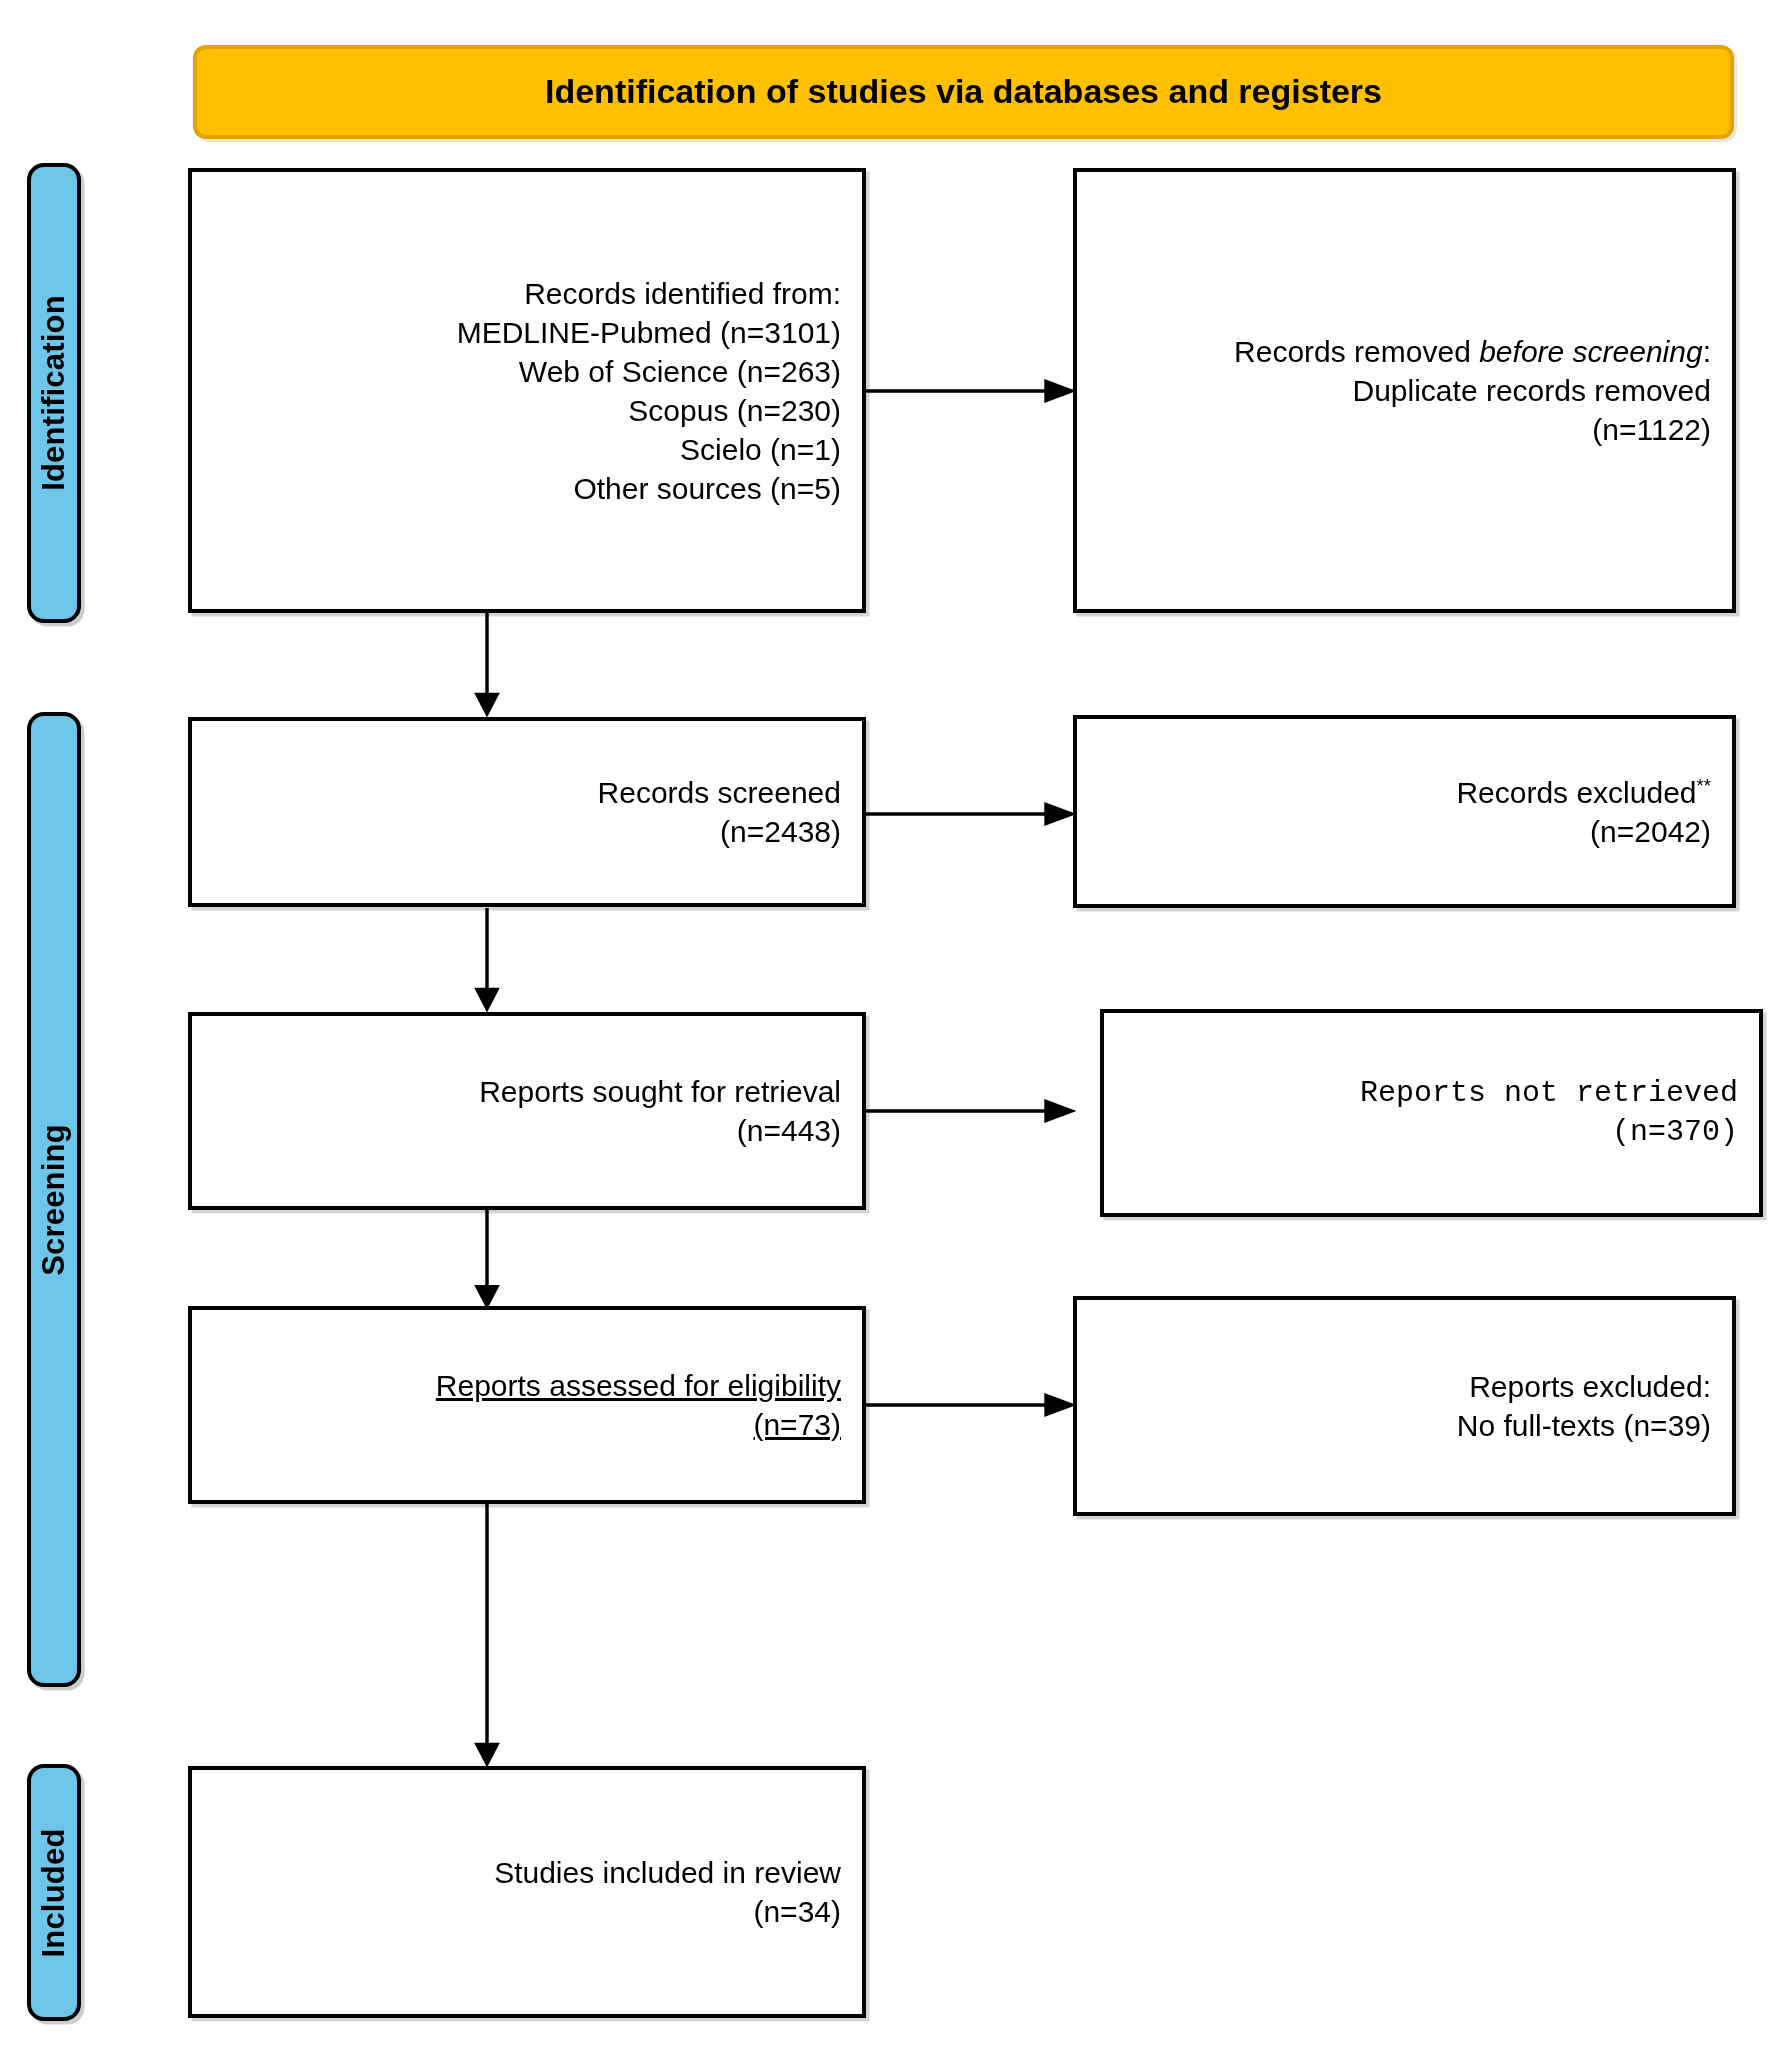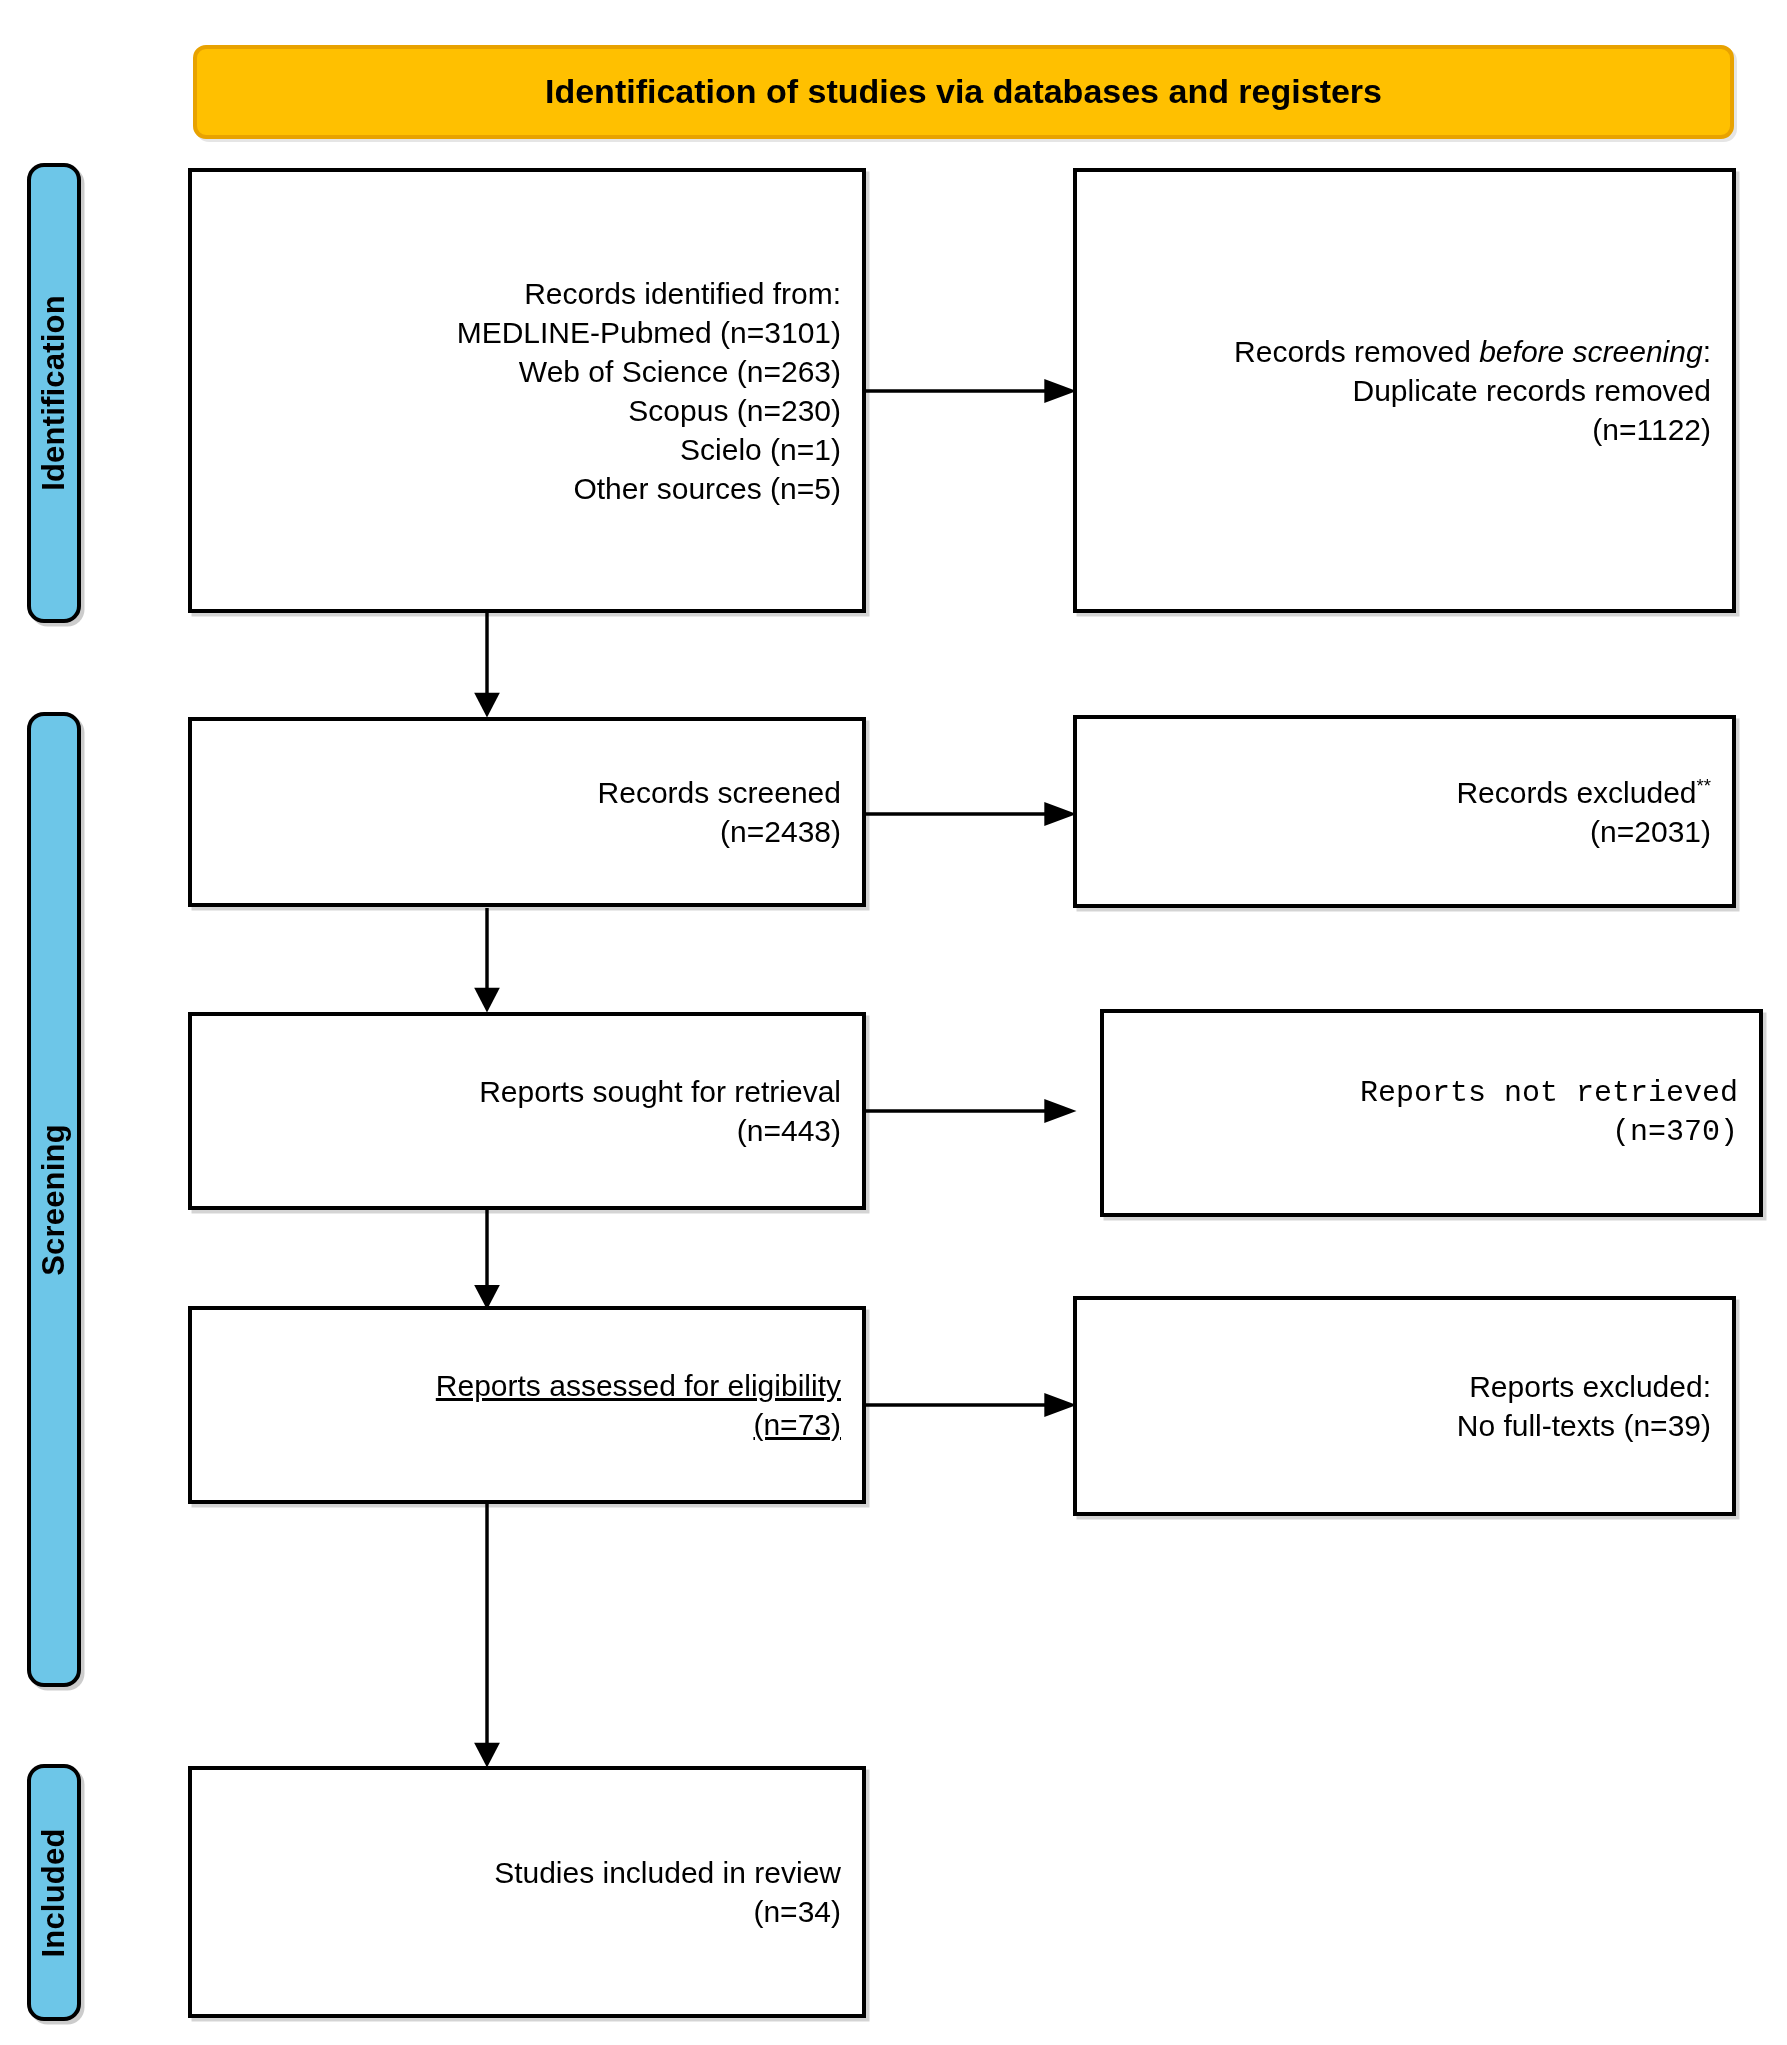--- a/index.html
+++ b/index.html
@@ -117,21 +117,21 @@
 
   <div class="flow-box" style="left:1073px; top:168px; width:663px; height:445px;">
     <div class="flow-text"><span><span>Records removed </span><em>before screening</em><span>:</span></span><span class="indent">Duplicate records removed</span><span class="indent" style="padding-left:42px;">(n=1122)</span></div>
   </div>
 
   <div class="flow-box" style="left:188px; top:717px; width:678px; height:190px;">
     <div class="flow-text"><span>Records screened</span><span style="display:block">(n=2438)</span></div>
   </div>
 
   <div class="flow-box" style="left:1073px; top:715px; width:663px; height:193px;">
-    <div class="flow-text"><span><span>Records excluded</span><sup>**</sup></span><span style="display:block">(n=2031)</span></div>
+    <div class="flow-text"><span><span>Records excluded</span><sup>**</sup></span><span style="display:block">(n=2042)</span></div>
   </div>
 
   <div class="flow-box" style="left:188px; top:1012px; width:678px; height:198px;">
     <div class="flow-text"><span>Reports sought for retrieval</span><span style="display:block">(n=443)</span></div>
   </div>
 
   <div class="flow-box" style="left:1100px; top:1009px; width:663px; height:208px;font-family:Liberation Mono, monospace;">
     <div class="flow-text"><span>Reports not retrieved</span><span style="display:block">(n=370)</span></div>
   </div>
 

